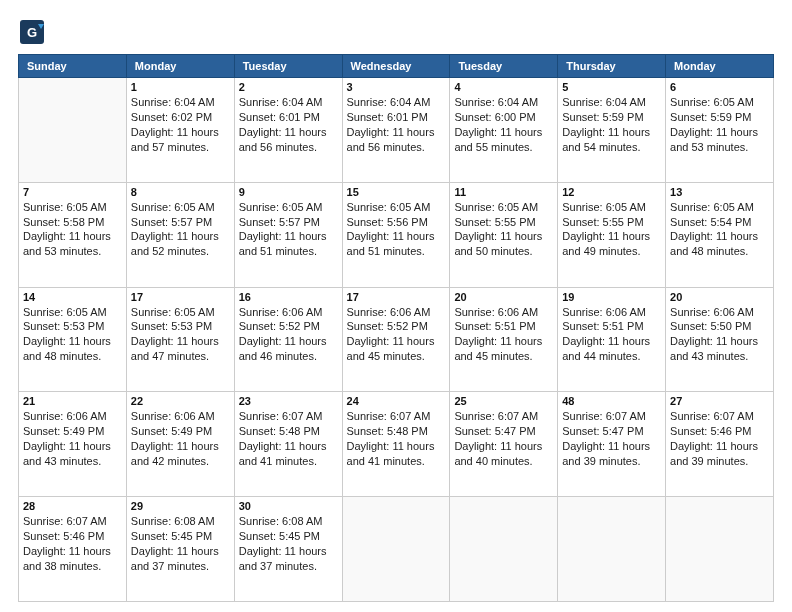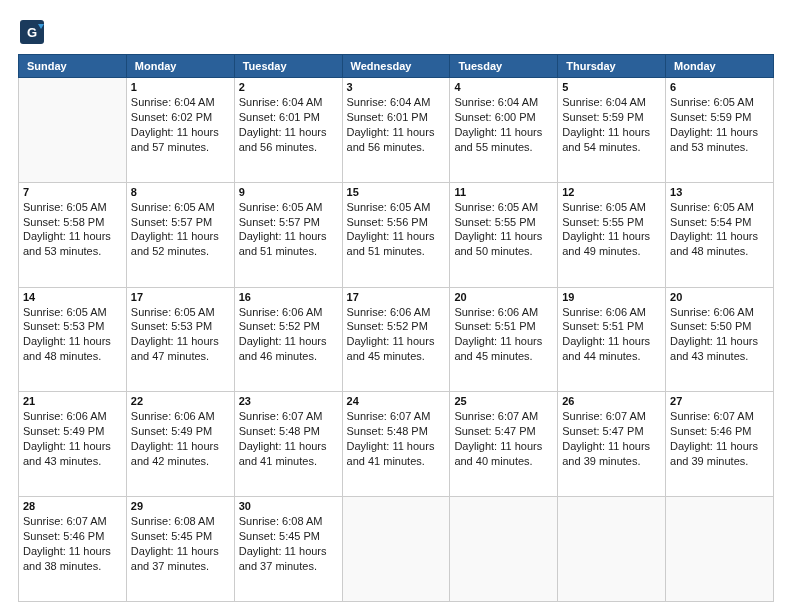--- a/index.html
+++ b/index.html
@@ -304,21 +304,21 @@
 and 41 minutes.</div>
           </td>
           <td>
             <span class="day-num">25</span>
             <div class="day-info" style="white-space: pre-line;">Sunrise: 6:07 AM
 Sunset: 5:47 PM
 Daylight: 11 hours
 and 40 minutes.</div>
           </td>
           <td>
-            <span class="day-num">26</span>
+            <span class="day-num">48</span>
             <div class="day-info" style="white-space: pre-line;">Sunrise: 6:07 AM
 Sunset: 5:47 PM
 Daylight: 11 hours
 and 39 minutes.</div>
           </td>
           <td>
             <span class="day-num">27</span>
             <div class="day-info" style="white-space: pre-line;">Sunrise: 6:07 AM
 Sunset: 5:46 PM
 Daylight: 11 hours

